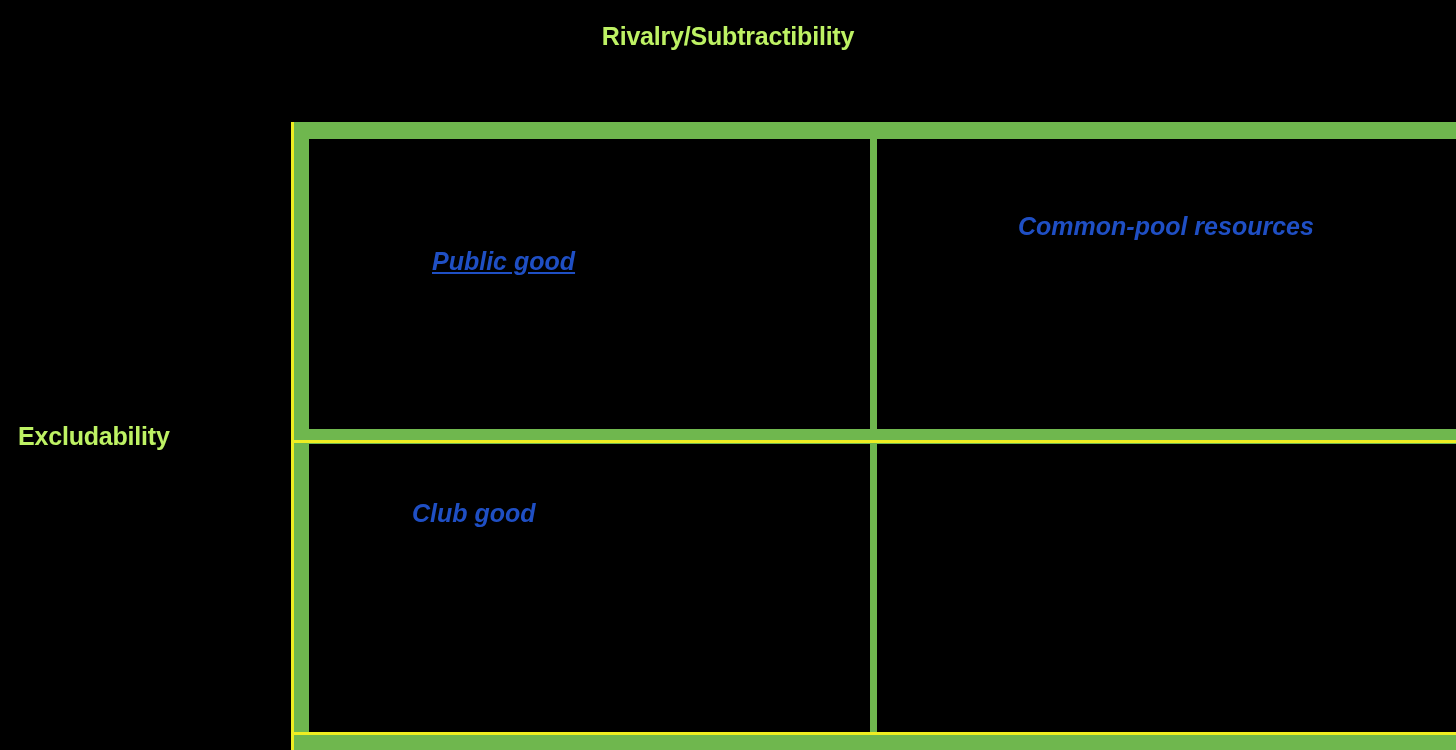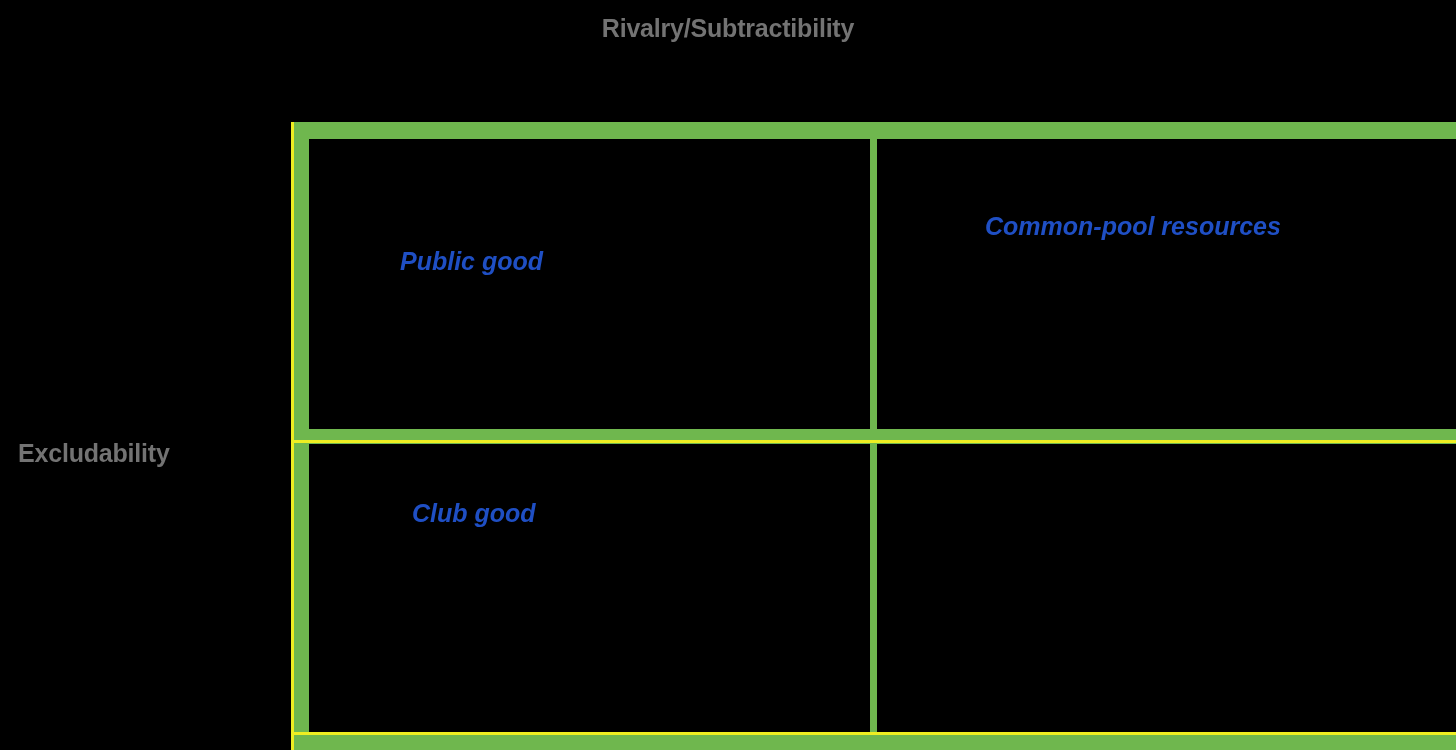--- a/index.html
+++ b/index.html
@@ -17,35 +17,36 @@
   #canvas {
     position: relative;
     width: 1456px;
     height: 750px;
     background: #000000;
   }
 
   
   .axis-title {
     position: absolute;
-    color: #737373;
+    color: #bef264;
     font-weight: bold;
     font-size: 25px;
     letter-spacing: -0.2px;
     white-space: nowrap;
+    margin-top: 8px;
   }
   #top-axis-title {
     left: 0;
     top: 14px;
     width: 1456px;
     text-align: center;
   }
   #left-axis-title {
     left: 18px;
-    top: 439px;
+    top: 414px;
     text-align: left;
   }
 
   
   #matrix {
     position: absolute;
     left: 291px;
     top: 122px;
     width: 1180px;   
     height: 640px;   
@@ -93,22 +94,22 @@
 
   
   .quad-label {
     position: absolute;
     color: #1F4FC4;
     font-weight: bold;
     font-style: italic;
     font-size: 25px;
     white-space: nowrap;
   }
-  #label-public-good  { left: 400px;  top: 247px; }
-  #label-common-pool  { left: 985px;  top: 212px; }
+  #label-public-good  { left: 432px;  top: 247px; text-decoration: underline; }
+  #label-common-pool  { left: 1018px;  top: 212px; }
   #label-club-good    { left: 412px;  top: 499px; }
   #label-private-good { left: 975px;  top: 516px; }
 </style>
 </head>
 <body>
 
 <div id="canvas">
 
   <div id="top-axis-title" class="axis-title">Rivalry/Subtractibility</div>
 

